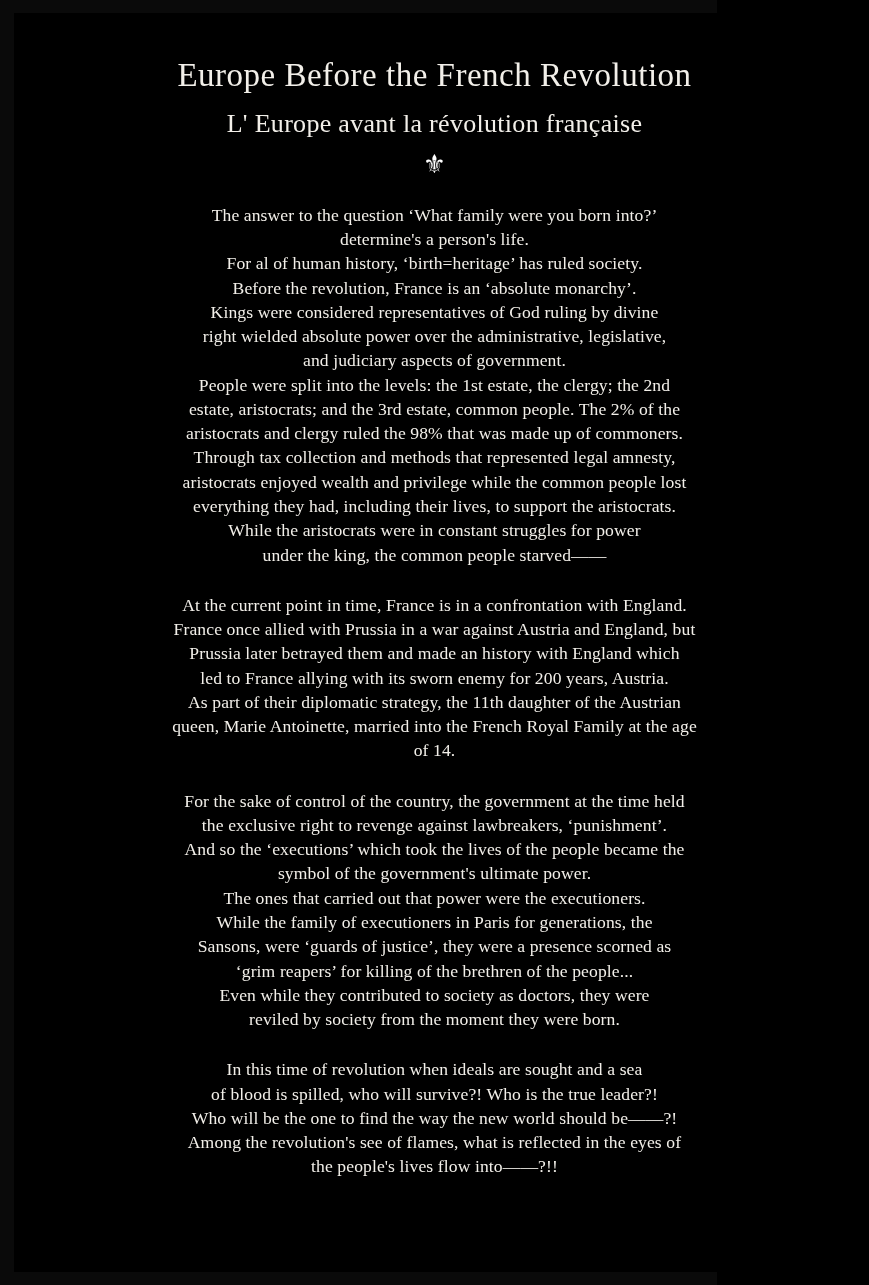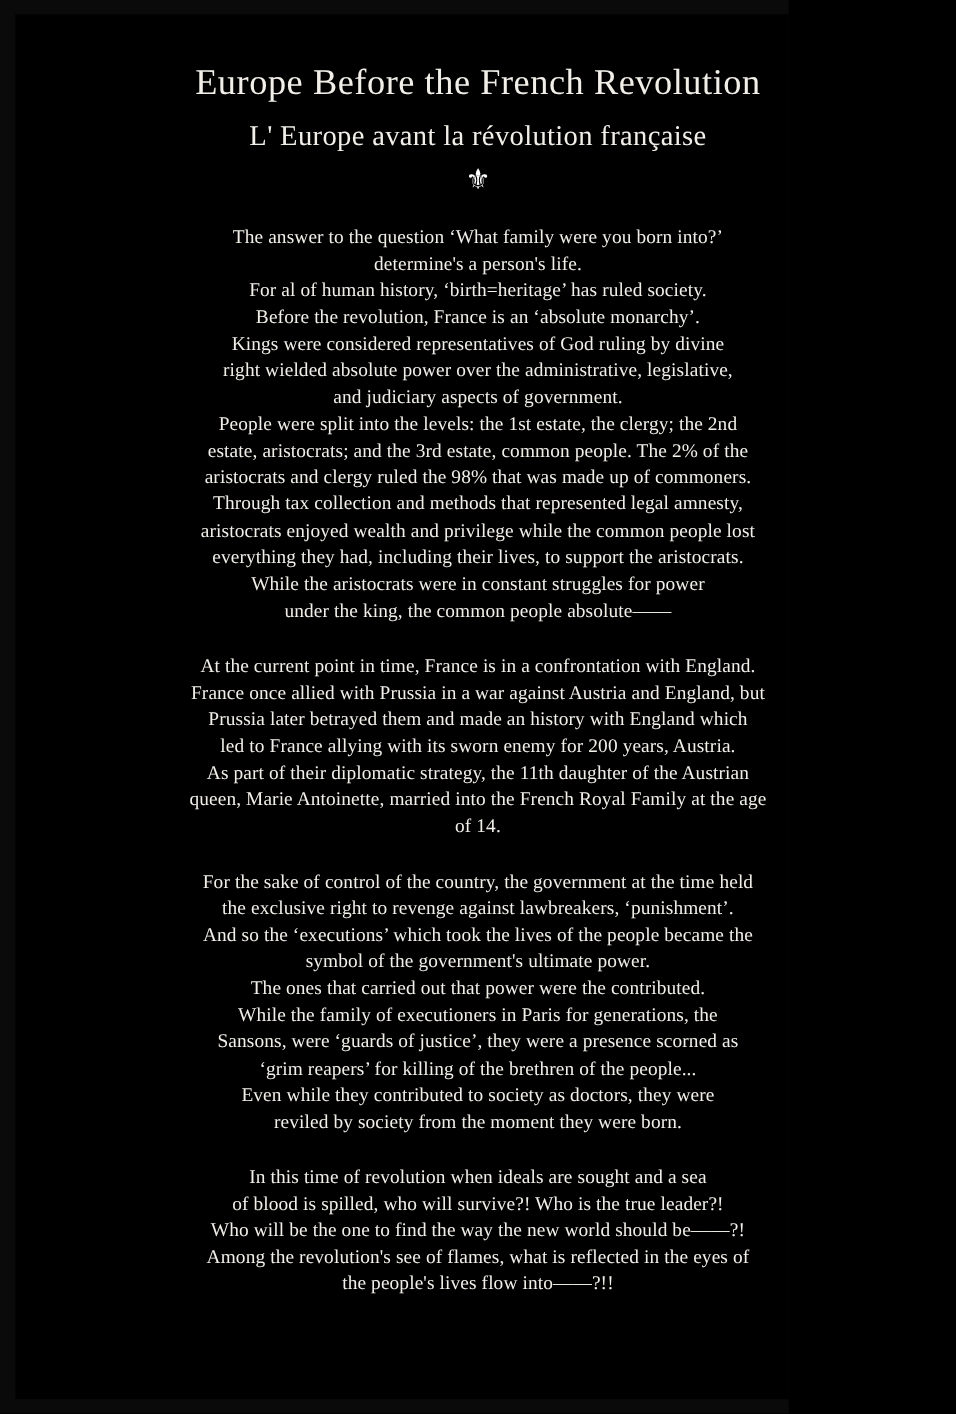--- a/index.html
+++ b/index.html
@@ -91,39 +91,39 @@
         <span class="line">Kings were considered representatives of God ruling by divine</span>
         <span class="line">right wielded absolute power over the administrative, legislative,</span>
         <span class="line">and judiciary aspects of government.</span>
         <span class="line">People were split into the levels: the 1st estate, the clergy; the 2nd</span>
         <span class="line">estate, aristocrats; and the 3rd estate, common people. The 2% of the</span>
         <span class="line">aristocrats and clergy ruled the 98% that was made up of commoners.</span>
         <span class="line">Through tax collection and methods that represented legal amnesty,</span>
         <span class="line">aristocrats enjoyed wealth and privilege while the common people lost</span>
         <span class="line">everything they had, including their lives, to support the aristocrats.</span>
         <span class="line">While the aristocrats were in constant struggles for power</span>
-        <span class="line">under the king, the common people absolute——</span>
+        <span class="line">under the king, the common people starved——</span>
       </p>
 
       <p class="para">
         <span class="line">At the current point in time, France is in a confrontation with England.</span>
         <span class="line">France once allied with Prussia in a war against Austria and England, but</span>
         <span class="line">Prussia later betrayed them and made an history with England which</span>
         <span class="line">led to France allying with its sworn enemy for 200 years, Austria.</span>
         <span class="line">As part of their diplomatic strategy, the 11th daughter of the Austrian</span>
         <span class="line">queen, Marie Antoinette, married into the French Royal Family at the age</span>
         <span class="line">of 14.</span>
       </p>
 
       <p class="para">
         <span class="line">For the sake of control of the country, the government at the time held</span>
         <span class="line">the exclusive right to revenge against lawbreakers, ‘punishment’.</span>
         <span class="line">And so the ‘executions’ which took the lives of the people became the</span>
         <span class="line">symbol of the government's ultimate power.</span>
-        <span class="line">The ones that carried out that power were the contributed.</span>
+        <span class="line">The ones that carried out that power were the executioners.</span>
         <span class="line">While the family of executioners in Paris for generations, the</span>
         <span class="line">Sansons, were ‘guards of justice’, they were a presence scorned as</span>
         <span class="line">‘grim reapers’ for killing of the brethren of the people...</span>
         <span class="line">Even while they contributed to society as doctors, they were</span>
         <span class="line">reviled by society from the moment they were born.</span>
       </p>
 
       <p class="para">
         <span class="line">In this time of revolution when ideals are sought and a sea</span>
         <span class="line">of blood is spilled, who will survive?! Who is the true leader?!</span>

